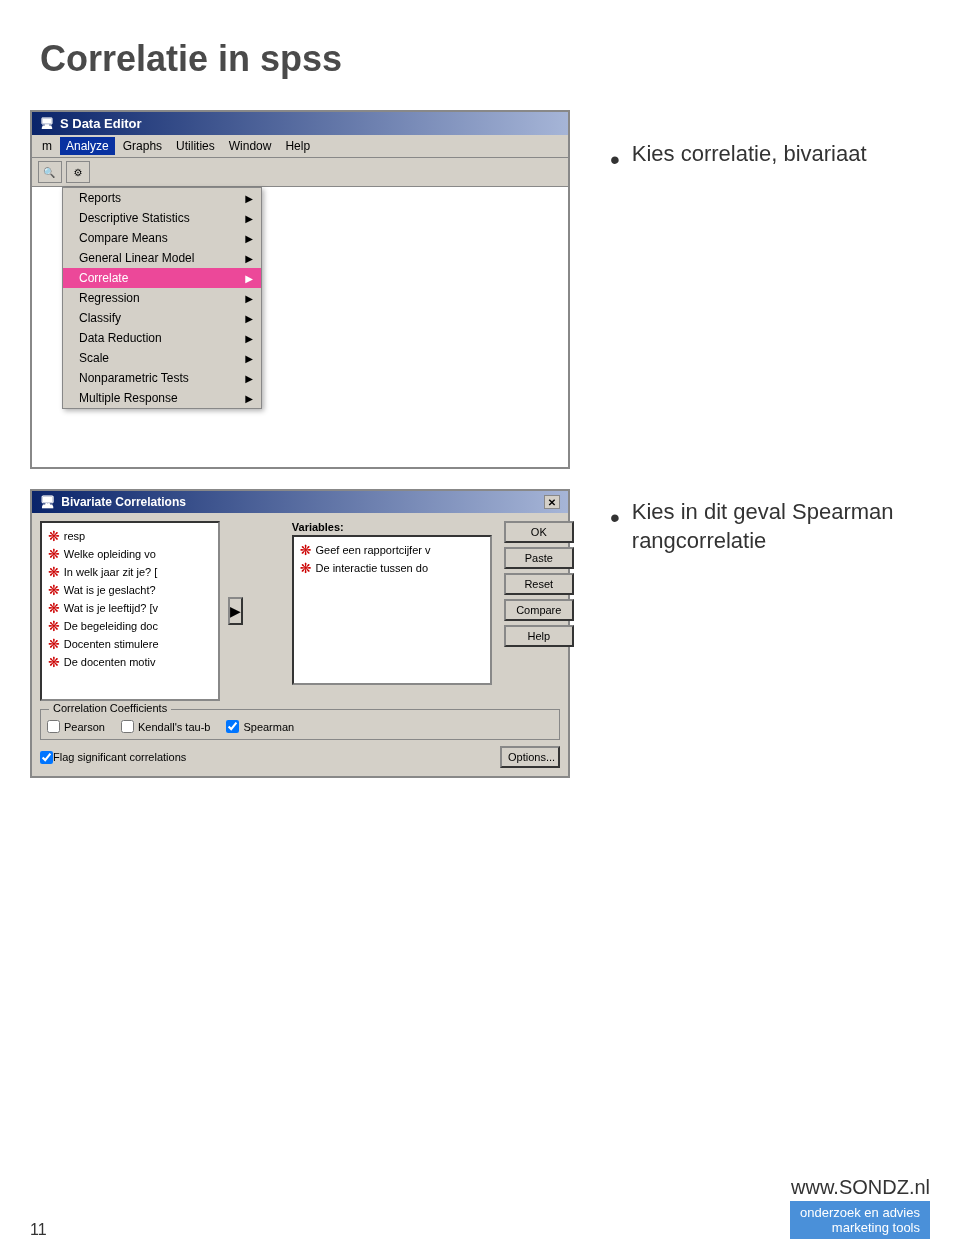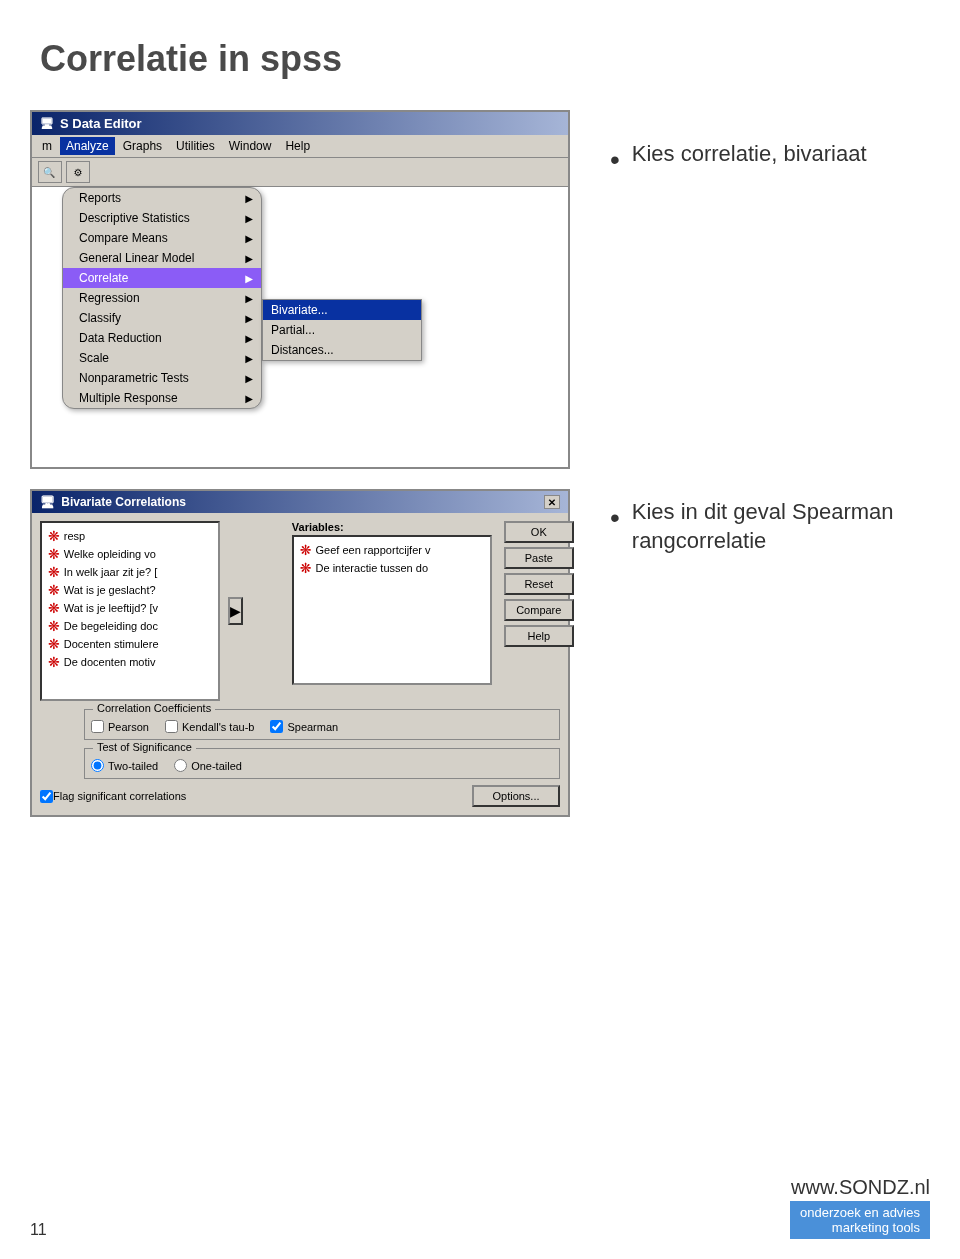--- a/index.html
+++ b/index.html
@@ -123,21 +123,21 @@
       padding: 3px 8px 3px 16px;
       font-size: 12px;
       display: flex;
       justify-content: space-between;
       align-items: center;
       cursor: pointer;
       white-space: nowrap;
     }
 
     .analyze-menu-item.selected {
-      background: #8b5cf6;
+      background: #ec4899;
       color: white;
     }
 
     .analyze-menu-item .arrow {
       font-size: 10px;
     }
 
     
     .submenu {
       position: absolute;
@@ -299,21 +299,20 @@
       cursor: pointer;
       text-align: center;
     }
 
     
     .section-box {
       border: 1px solid #888;
       margin-top: 8px;
       padding: 6px;
       position: relative;
-      margin-left: 44px;
     }
 
     .section-box-title {
       position: absolute;
       top: -8px;
       left: 8px;
       background: #d4d0c8;
       font-size: 11px;
       padding: 0 4px;
     }
@@ -441,21 +440,21 @@
       <div class="toolbar-area">
         <div class="toolbar-btn">🔍</div>
         <div class="toolbar-btn">⚙</div>
       </div>
 
       <div class="editor-area">
 
 
         <div style="position:relative; height:280px;">
 
-          <div class="analyze-menu" style="top:0; left:30px;border-radius:12px;">
+          <div class="analyze-menu" style="top:0; left:30px;">
             <div class="analyze-menu-item">
               <span>Reports</span>
               <span class="arrow">▶</span>
             </div>
             <div class="analyze-menu-item">
               <span>Descriptive Statistics</span>
               <span class="arrow">▶</span>
             </div>
             <div class="analyze-menu-item">
               <span>Compare Means</span>
@@ -488,25 +487,20 @@
             <div class="analyze-menu-item">
               <span>Nonparametric Tests</span>
               <span class="arrow">▶</span>
             </div>
             <div class="analyze-menu-item">
               <span>Multiple Response</span>
               <span class="arrow">▶</span>
             </div>
           </div>
 
-          <div class="submenu" style="top: 112px; left: 230px;">
-            <div class="submenu-item selected">Bivariate...</div>
-            <div class="submenu-item">Partial...</div>
-            <div class="submenu-item">Distances...</div>
-          </div>
 
           <div style="position:absolute; top:0; left:0; right:0; bottom:0; z-index:-1; background:white;">
             <div class="data-row">
               <div class="data-cell row-num" style="width:20px;"></div>
               <div class="data-cell" style="width:80px;"></div>
               <div class="data-cell" style="width:120px;">None</div>
               <div class="data-cell" style="width:60px;">None</div>
             </div>
             <div class="data-row">
               <div class="data-cell row-num" style="width:20px;">1</div>
@@ -671,40 +665,27 @@
               <input type="checkbox" style="">
               <span>Kendall's tau-b</span>
             </div>
             <div class="checkbox-item">
               <input type="checkbox" checked="" style="">
               <span>Spearman</span>
             </div>
           </div>
         </div>
 
-        <div class="section-box">
-          <div class="section-box-title">Test of Significance</div>
-          <div class="radio-row">
-            <div class="radio-item">
-              <input type="radio" name="sig" checked="" style="">
-              <span>Two-tailed</span>
-            </div>
-            <div class="radio-item">
-              <input type="radio" name="sig" style="">
-              <span>One-tailed</span>
-            </div>
-          </div>
-        </div>
 
         <div class="dialog-bottom">
           <div class="flag-row">
             <input type="checkbox" checked="" style="">
             <span>Flag significant correlations</span>
           </div>
-          <button class="action-btn" style="width:88px;">Options...</button>
+          <button class="action-btn" style="width:60px;">Options...</button>
         </div>
       </div>
     </div>
   </div>
 
   <div class="right-panel">
 
     <div class="bullet-item">
       <span class="bullet-dot">•</span>
       <span class="bullet-text">Kies correlatie, bivariaat</span>

